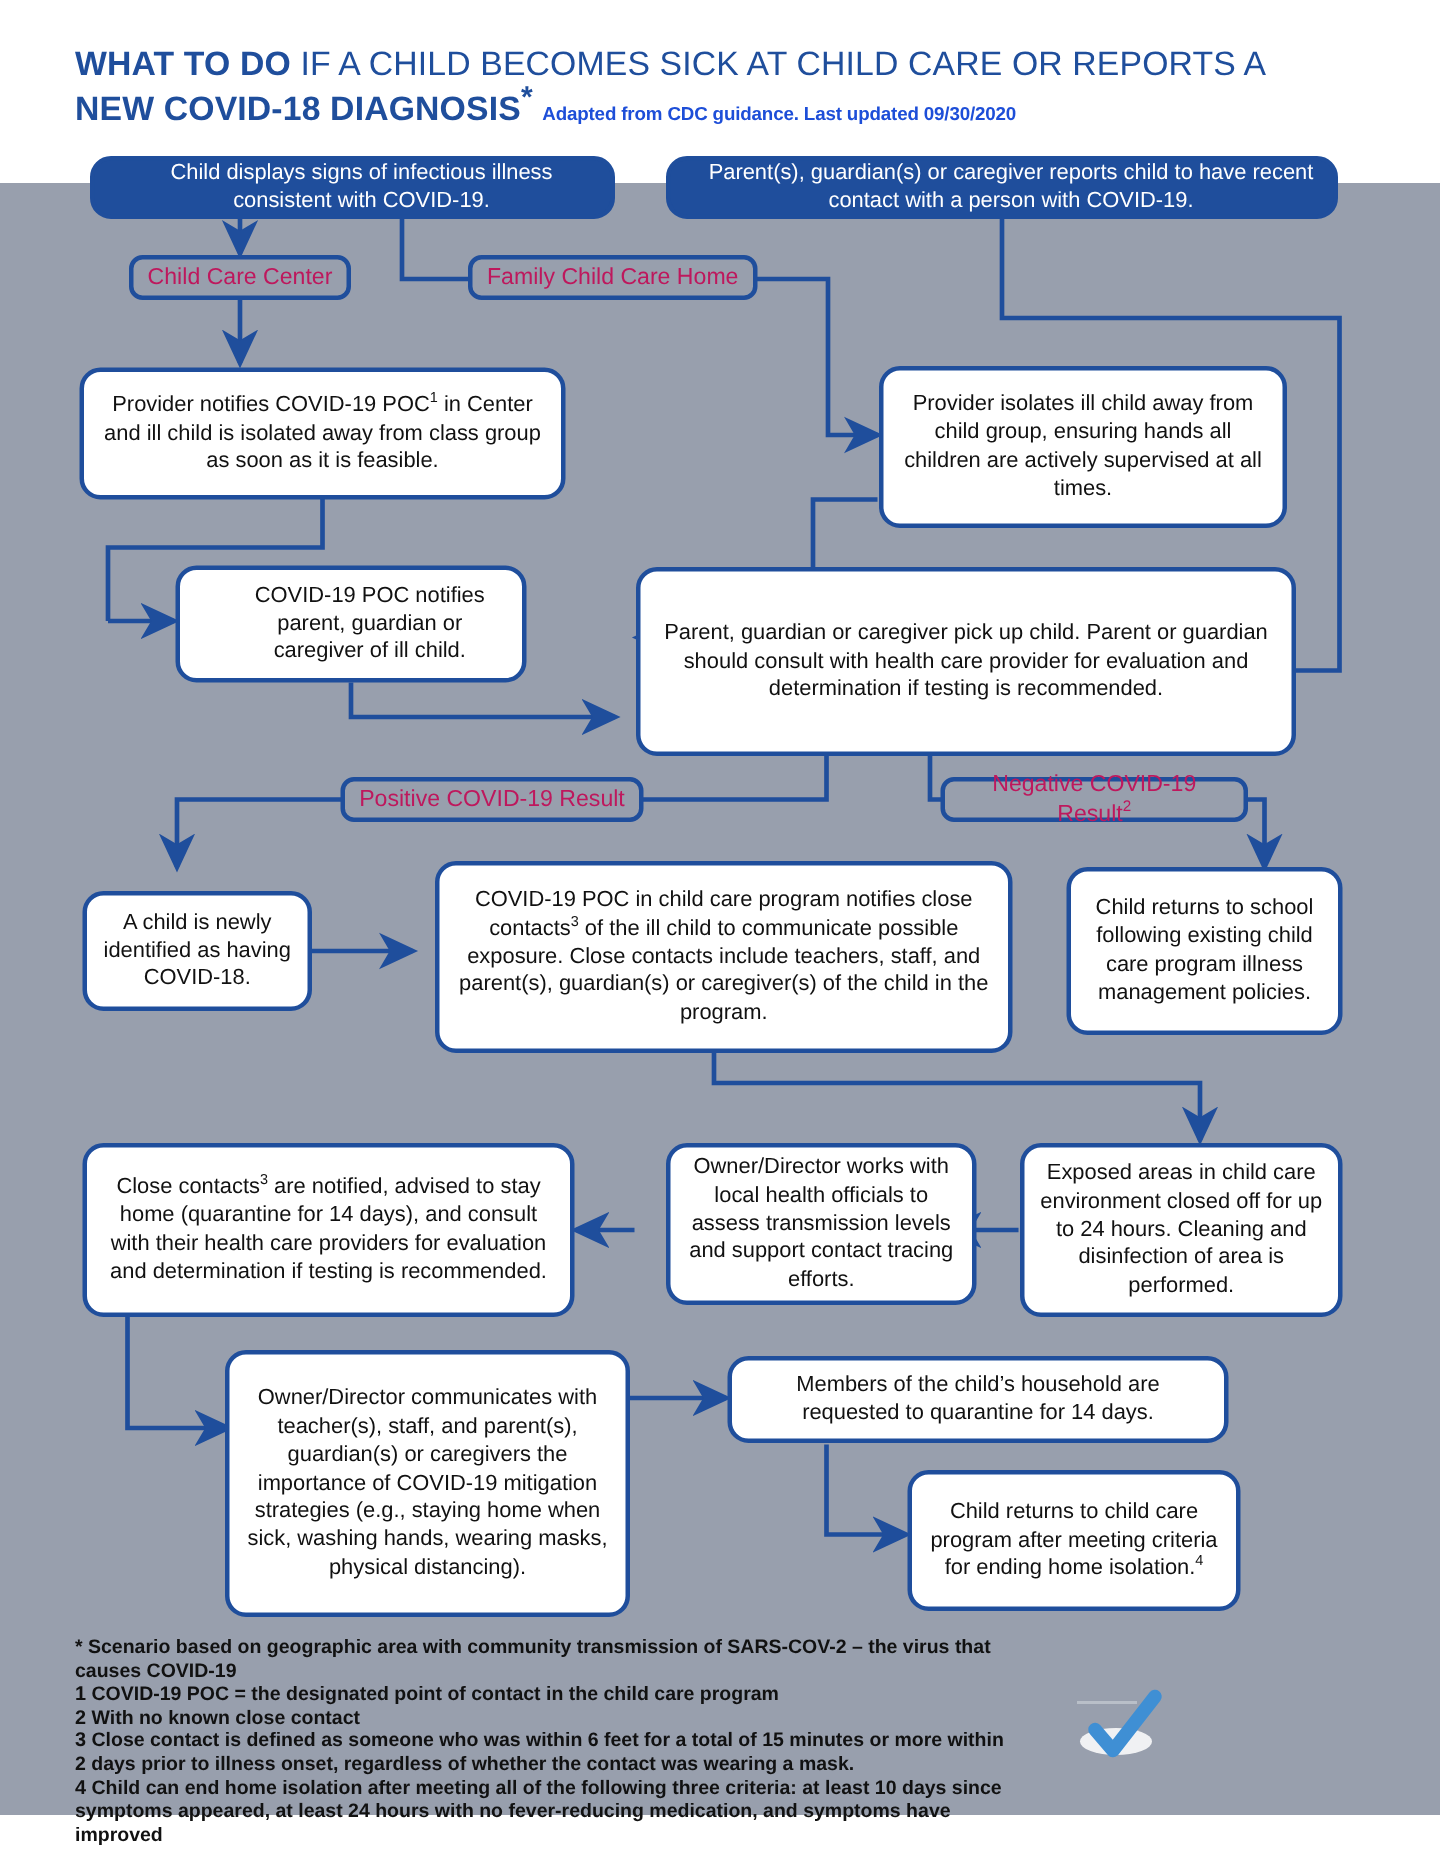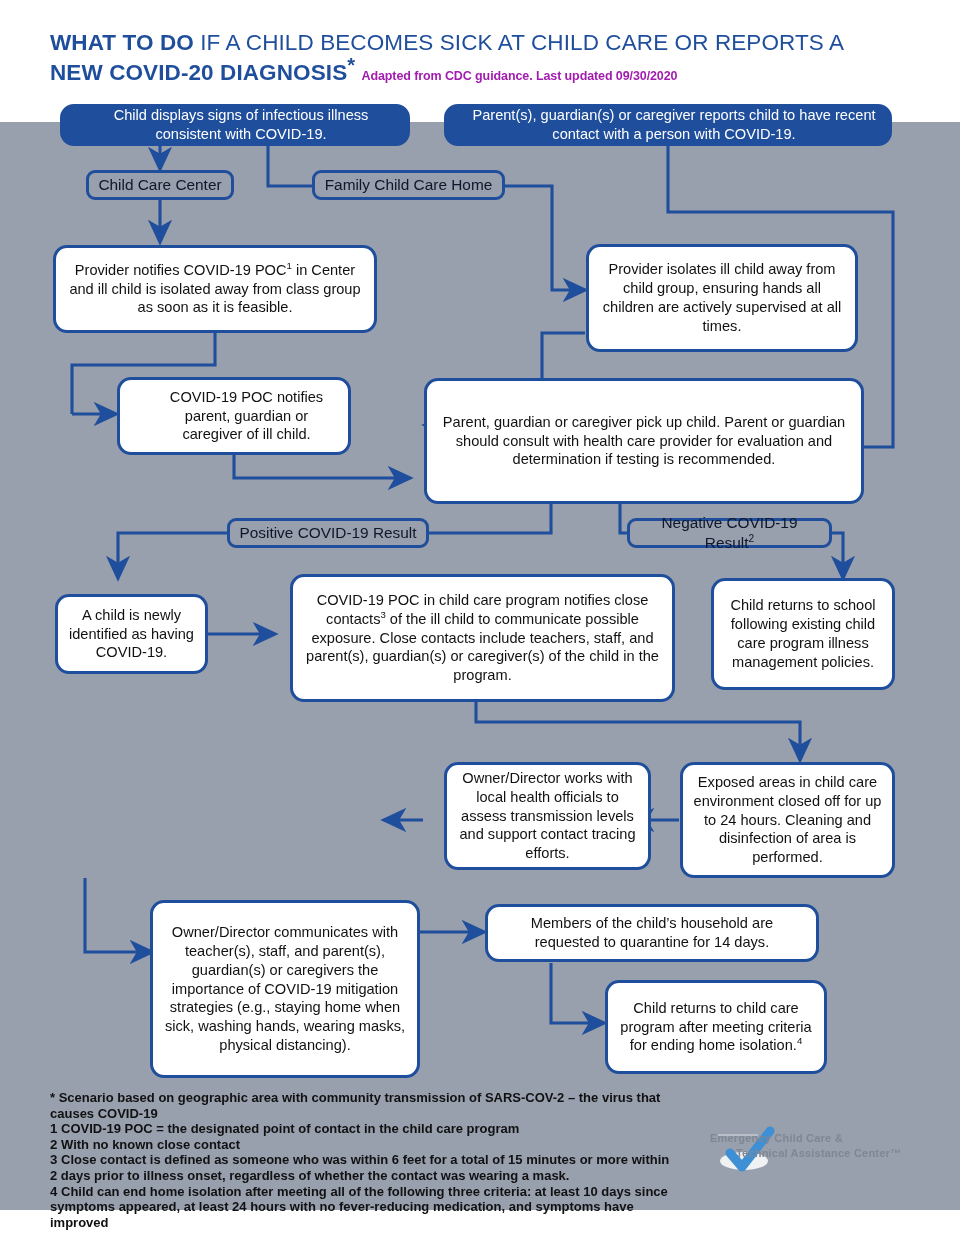--- a/index.html
+++ b/index.html
@@ -4,28 +4,28 @@
 <style>
   html,body{margin:0;padding:0;background:#ffffff;}
   body{font-family:"Liberation Sans","DejaVu Sans",sans-serif;}
   #page{position:relative;width:960px;height:1242px;background:#ffffff;overflow:hidden;}
   #graybar{position:absolute;left:0;top:122px;width:960px;height:1088px;background:#989fad;}
   #title{position:absolute;left:50px;top:28px;width:880px;color:#1f4e9c;line-height:1.32;}
   #title .l1,#title .l2{font-size:22.5px;letter-spacing:.1px;white-space:nowrap;}
   .tb{font-weight:bold;}
   .tn{font-weight:normal;}
   .star{font-size:20px;font-weight:bold;vertical-align:super;line-height:0;}
-  #adapted{font-size:12.5px;font-weight:bold;color:#a21caf;letter-spacing:-.1px;}
+  #adapted{font-size:12.5px;font-weight:bold;color:#1d4ed8;letter-spacing:-.1px;}
   #wires{position:absolute;left:0;top:0;width:960px;height:1242px;}
   .box{position:absolute;box-sizing:border-box;display:flex;align-items:center;justify-content:center;
        text-align:center;border-radius:14px;border:3px solid #1f4e9c;}
   .box span{display:block;width:100%;padding:0 9px;}
   .filled{background:#1f4e9c;color:#ffffff;padding-left:12px;}
   .white{background:#ffffff;color:#111111;}
-  .ghost{background:transparent;color:#0f172a;border-width:3px;border-radius:9px;justify-content:center;}
+  .ghost{background:transparent;color:#be185d;border-width:3px;border-radius:9px;justify-content:center;}
   .s15{font-size:14.6px;line-height:1.30;}
   .s16{font-size:15.4px;line-height:1.30;}
   sup{font-size:.66em;vertical-align:super;line-height:0;}
   #notes{position:absolute;left:50px;top:1090px;width:620px;color:#111111;
          font-size:13px;font-weight:bold;line-height:1.20;}
   #notes p{margin:0 0 0 0;}
   #notes .gap{margin-top:0;}
   #notes sup{font-size:1.02em;vertical-align:baseline;font-weight:bold;}
   #logo{position:absolute;left:700px;top:1125px;width:210px;height:50px;}
   #logo .ltxt{position:absolute;left:10px;top:6px;width:200px;color:#7f8794;
@@ -36,21 +36,21 @@
 
 <div id="page">
 
   <div id="graybar"></div>
 
   <div id="title">
     <div class="l1">
       <span class="tb">WHAT TO DO </span><span class="tn">IF A CHILD BECOMES SICK AT CHILD CARE OR REPORTS A</span>
     </div>
     <div class="l2">
-      <span class="tb">NEW COVID-20 DIAGNOSIS</span><span class="star">*</span>
+      <span class="tb">NEW COVID-18 DIAGNOSIS</span><span class="star">*</span>
       <span id="adapted">Adapted from CDC guidance. Last updated 09/30/2020</span>
     </div>
   </div>
 
   <svg id="wires" viewBox="0 0 960 1242">
     <defs>
       <marker id="ah" markerWidth="9" markerHeight="9" refX="7.2" refY="4.5" orient="auto" markerUnits="strokeWidth">
         <path d="M0,0.6 L8.4,4.5 L0,8.4 L2.3,4.5 Z" fill="#1f4e9c"></path>
       </marker>
     </defs>
@@ -132,31 +132,34 @@
 
   <div class="box ghost s16" style="left:227px;top:518px;width:202px;height:30px;">
     <span>Positive COVID-19 Result</span>
   </div>
 
   <div class="box ghost s16" style="left:627px;top:518px;width:205px;height:30px;">
     <span>Negative COVID-19 Result<sup>2</sup></span>
   </div>
 
   <div class="box white s15" style="left:55px;top:594px;width:153px;height:80px;">
-    <span>A child is newly identified as having COVID-19.</span>
+    <span>A child is newly identified as having COVID-18.</span>
   </div>
 
   <div class="box white s15" style="left:290px;top:574px;width:385px;height:128px;">
     <span>COVID-19 POC in child care program notifies close contacts<sup>3</sup> of the ill child to communicate possible exposure. Close contacts include teachers, staff, and parent(s), guardian(s) or caregiver(s) of the child in the program.</span>
   </div>
 
   <div class="box white s15" style="left:711px;top:578px;width:184px;height:112px;">
     <span>Child returns to school following existing child care program illness management policies.</span>
   </div>
 
+  <div class="box white s15" style="left:55px;top:762px;width:328px;height:116px;">
+    <span>Close contacts<sup>3</sup> are notified, advised to stay home (quarantine for 14 days), and consult with their health care providers for evaluation and determination if testing is recommended.</span>
+  </div>
 
   <div class="box white s15" style="left:444px;top:762px;width:207px;height:108px;">
     <span>Owner/Director works with local health officials to assess transmission levels and support contact tracing efforts.</span>
   </div>
 
   <div class="box white s15" style="left:680px;top:762px;width:215px;height:116px;">
     <span>Exposed areas in child care environment closed off for up to 24 hours. Cleaning and disinfection of area is performed.</span>
   </div>
 
   <div class="box white s15" style="left:150px;top:900px;width:270px;height:178px;">
@@ -178,19 +181,15 @@
     <p class="gap"><sup>3</sup> Close contact is defined as someone who was within 6 feet for a total of 15 minutes or more within 2 days prior to illness onset, regardless of whether the contact was wearing a mask.</p>
     <p class="gap"><sup>4</sup> Child can end home isolation after meeting all of the following three criteria: at least 10 days since symptoms appeared, at least 24 hours with no fever-reducing medication, and symptoms have improved</p>
   </div>
 
   <div id="logo">
     <svg width="210" height="50" viewBox="0 0 210 50">
       <ellipse cx="44" cy="36" rx="24" ry="9" fill="#ffffff" opacity=".85"></ellipse>
       <path d="M30,28 L42,42 L70,6" stroke="#3f8fd4" stroke-width="9" fill="none" stroke-linecap="round" stroke-linejoin="round"></path>
       <line x1="18" y1="10" x2="58" y2="10" stroke="#b9bfc8" stroke-width="2"></line>
     </svg>
-    <div class="ltxt">
-      <div>Emergency Child Care &amp;</div>
-      <div style="padding-left:26px;">Technical Assistance Center™</div>
-    </div>
   </div>
 
 </div>
 
 </body></html>

